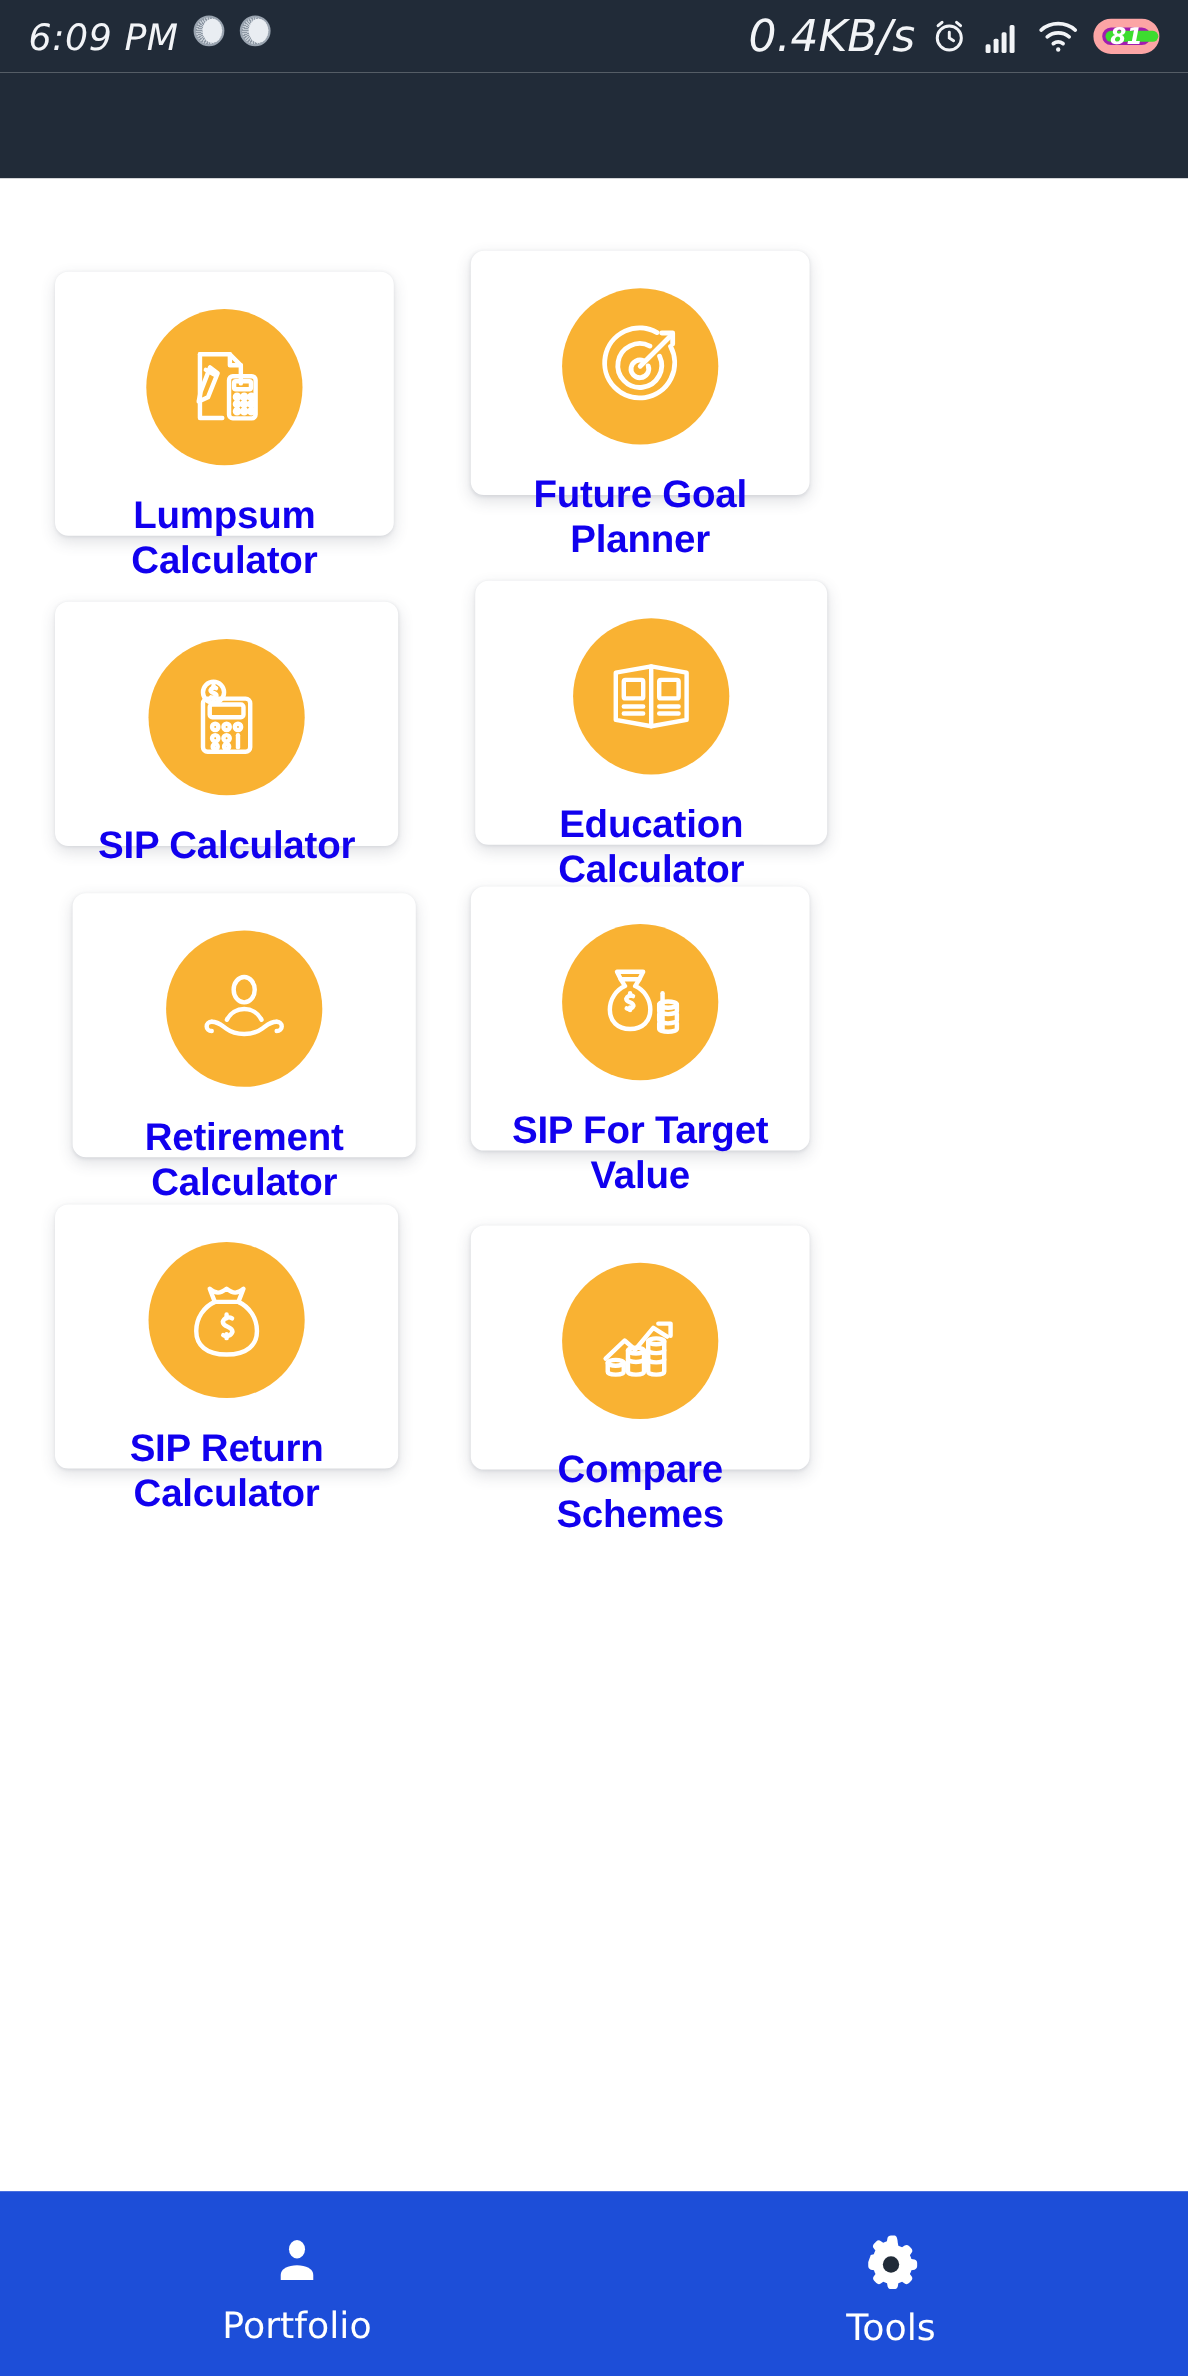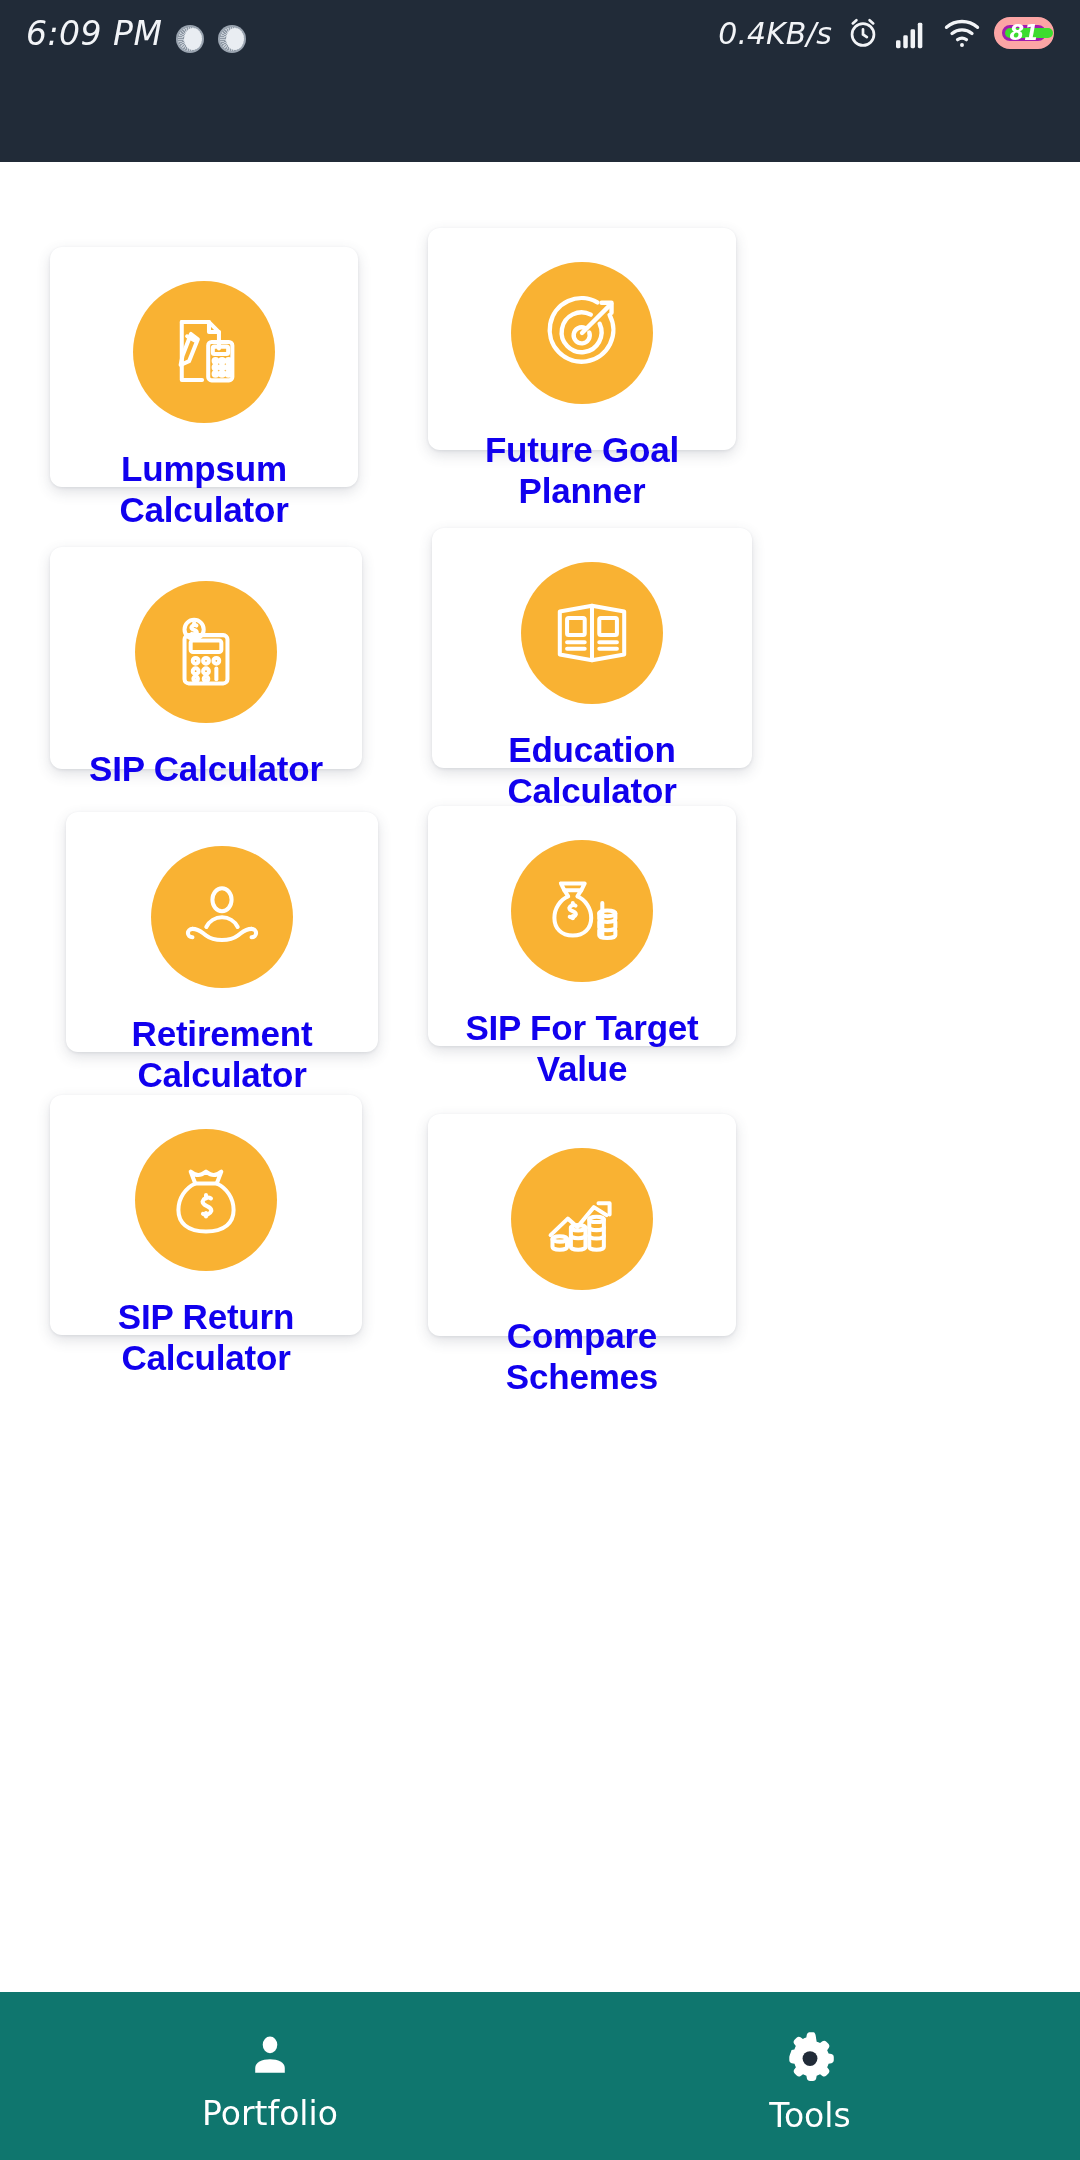--- a/index.html
+++ b/index.html
@@ -12,21 +12,21 @@
   }
 
   
   .statusbar{
     position:absolute; top:0; left:0; width:1080px; height:66px;
     background:#212b38;
     display:flex; align-items:center;
     padding:0 26px;
     z-index:20;
   }
-  .sb-left{ display:flex; align-items:flex-end; gap:14px; }
+  .sb-left{ display:flex; align-items:flex-start; gap:14px; }
   .sb-time{
     color:#f2f4f7; font-size:33px; font-style:italic; font-weight:500;
     letter-spacing:.5px; font-family:"DejaVu Sans", sans-serif;
   }
   .sb-dot{
     width:28px; height:28px; border-radius:50%;
     background:#9aa4b0;
     position:relative; overflow:hidden;
   }
   .sb-dot::after{
@@ -34,21 +34,21 @@
     width:18px; height:22px; border-radius:50%;
     background:#e9edf2;
   }
   .sb-dot::before{
     content:""; position:absolute; inset:2px; border-radius:50%;
     background:repeating-conic-gradient(#c9d0d8 0deg 6deg, #8d97a3 6deg 12deg);
     opacity:.9;
   }
   .sb-right{ margin-left:auto; display:flex; align-items:center; gap:13px; }
   .sb-net{
-    color:#f2f4f7; font-size:30px; font-style:italic; font-weight:500;
+    color:#f2f4f7; font-size:40px; font-style:italic; font-weight:500;
     font-family:"DejaVu Sans", sans-serif; letter-spacing:0px;
   }
   .sb-ico{ display:block; }
   .sb-batt{
     width:60px; height:32px; border:8px solid #fca5a5; border-radius:17px;
     display:flex; align-items:center; justify-content:center;
     position:relative; background:#a21caf;
   }
   .sb-batt .fill{
     position:absolute; left:3px; top:3px; bottom:3px; width:48px;
@@ -102,21 +102,21 @@
     line-height:1.17;
     text-align:center;
     width:92%;
     font-family:"Liberation Sans", sans-serif;
     letter-spacing:-0.2px;
   }
 
   
   .bottomnav{
     position:absolute; bottom:0; left:0; width:1080px; height:168px;
-    background:#0f766e;
+    background:#1d4ed8;
     display:flex; z-index:20;justify-content:center;
   }
   .nav-item{
     flex:1; display:flex; flex-direction:column;
     align-items:center; justify-content:center; gap:14px;
     padding-top:10px;
   }
   .nav-label{
     color:#ffffff; font-size:33px; font-weight:400;
     font-family:"DejaVu Sans", sans-serif;

